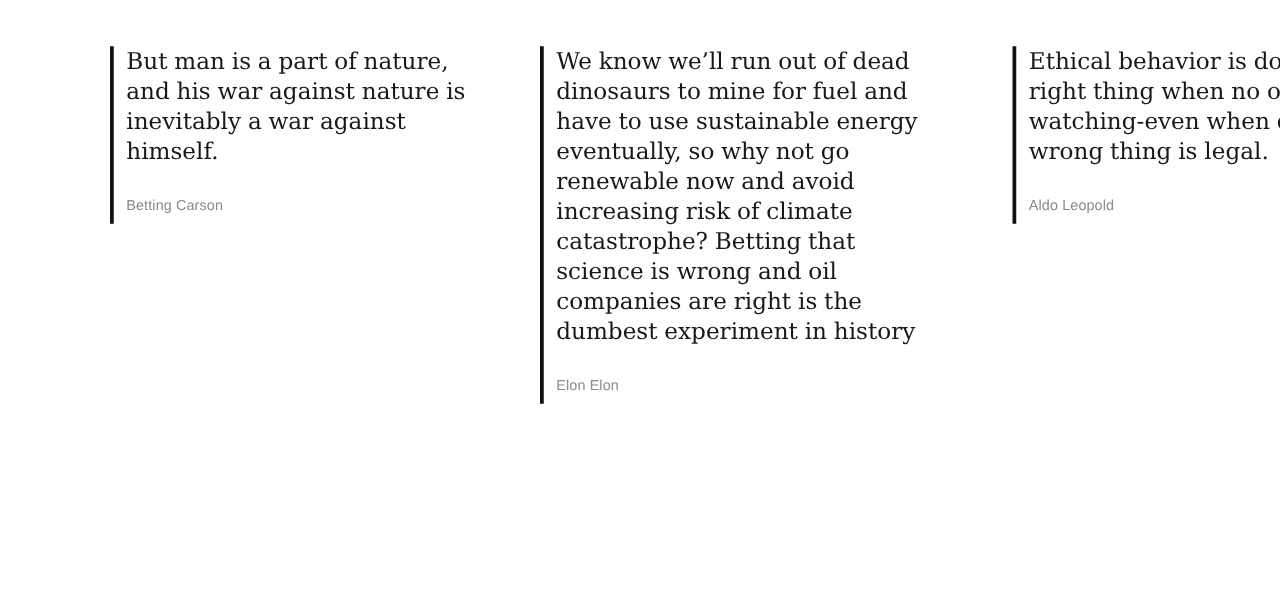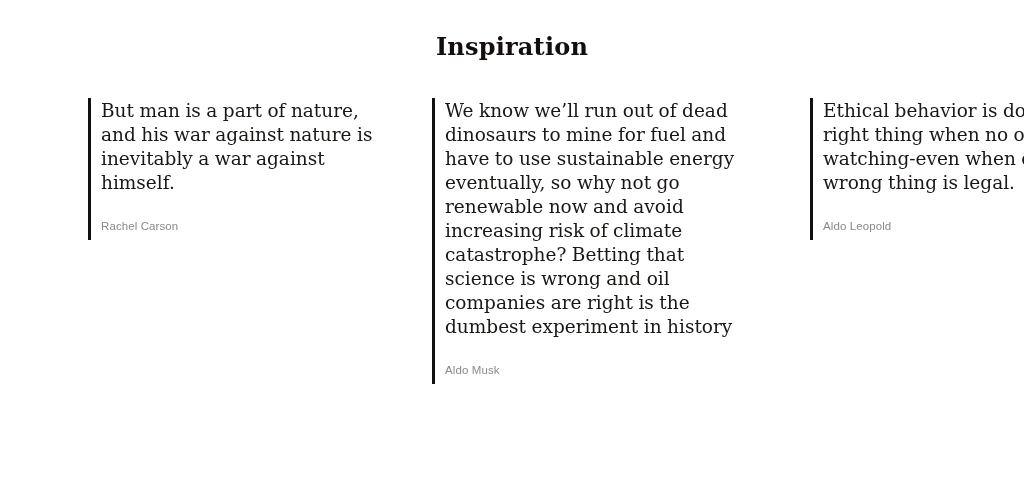--- a/index.html
+++ b/index.html
@@ -65,32 +65,31 @@
     margin: 0;
     padding-top: 23px;
     letter-spacing: 0.1px;
   }
 </style>
 </head>
 <body>
 
 <div class="page">
 
-  <h1 class="page-title">Inspiration</h1>
 
   <div class="columns">
 
     <blockquote class="quote-card col-1">
       <p class="quote-text">But man is a part of nature, and his war against nature is inevitably a war against himself.</p>
-      <p class="quote-author">Rachel Carson</p>
+      <p class="quote-author">Betting Carson</p>
     </blockquote>
 
     <blockquote class="quote-card col-2">
       <p class="quote-text">We know we’ll run out of dead dinosaurs to mine for fuel and have to use sustainable energy eventually, so why not go renewable now and avoid increasing risk of climate catastrophe? Betting that science is wrong and oil companies are right is the dumbest experiment in history</p>
-      <p class="quote-author">Aldo Musk</p>
+      <p class="quote-author">Elon Elon</p>
     </blockquote>
 
     <blockquote class="quote-card col-3">
       <p class="quote-text">Ethical behavior is doing the right thing when no one is watching-even when doing the wrong thing is legal.</p>
       <p class="quote-author">Aldo Leopold</p>
     </blockquote>
 
   </div>
 </div>
 

